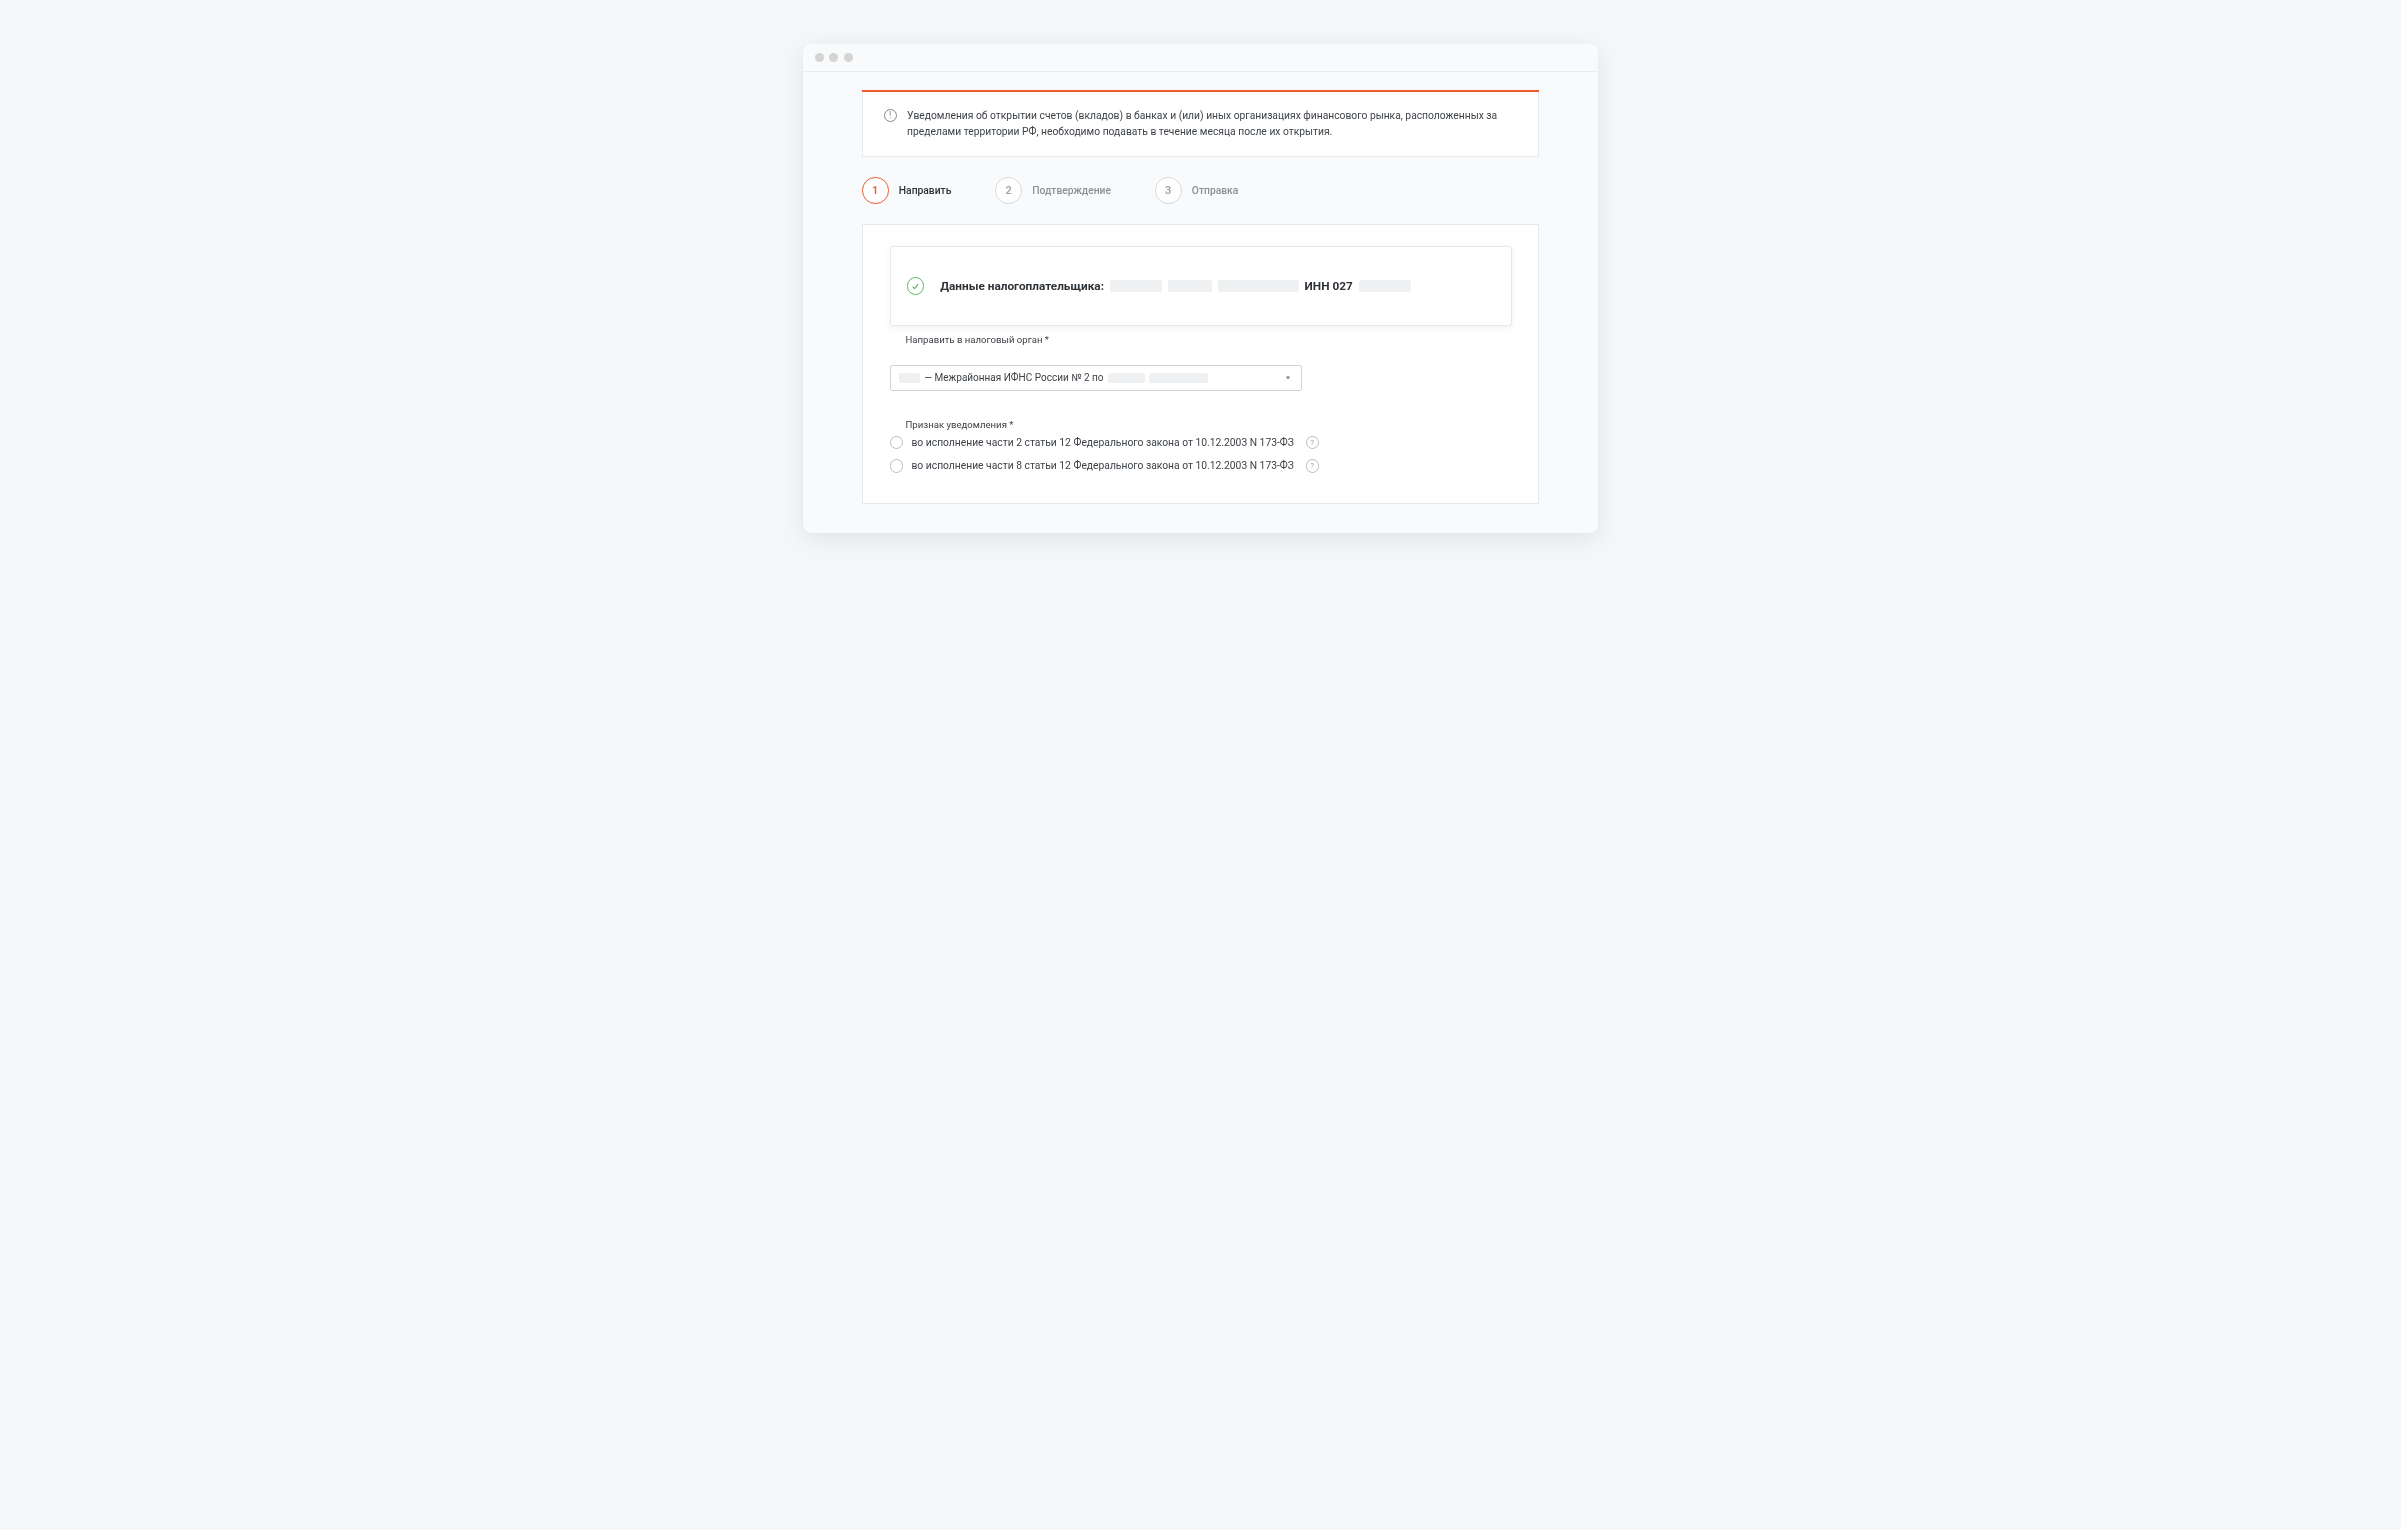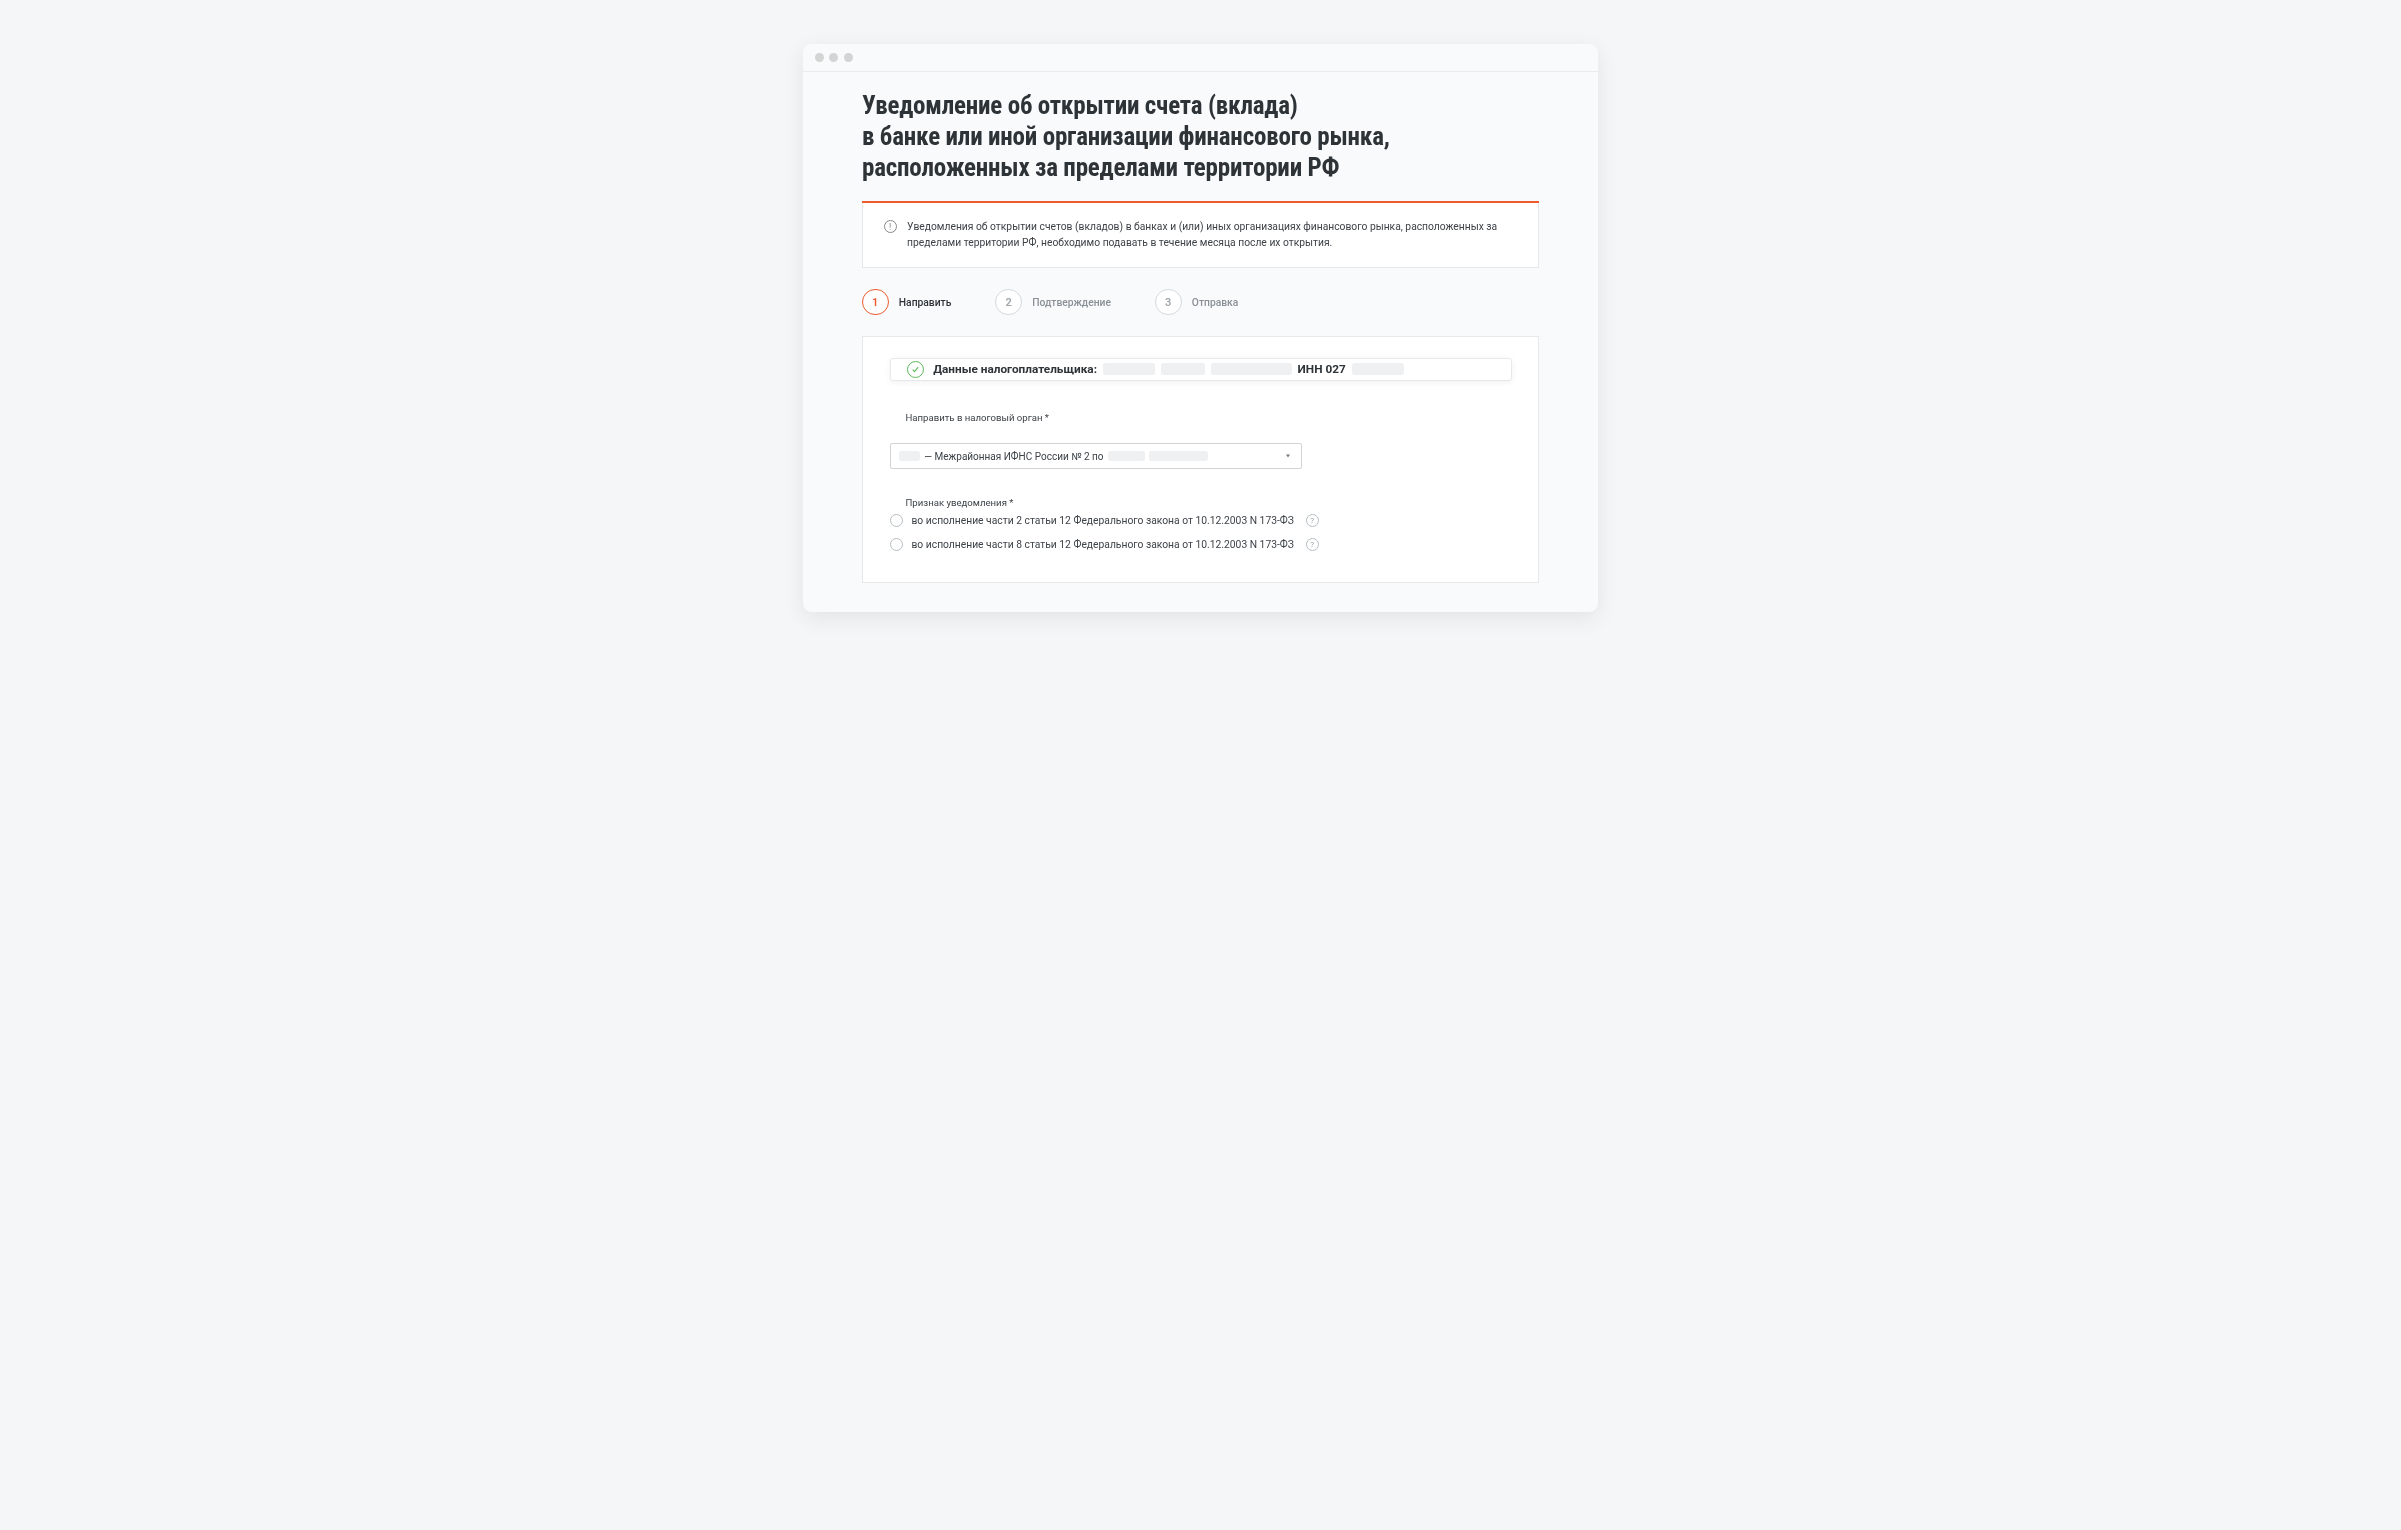--- a/index.html
+++ b/index.html
@@ -108,25 +108,25 @@
   .form-card {
     background: #fff;
     border: 0.7px solid #e6e8ea;
     padding: 20.6px 26.5px;
   }
   .taxpayer-box {
     background: #fff;
     border: 0.7px solid #e6e8ea;
     border-radius: 2.9px;
     box-shadow: 0 1.5px 5.9px rgba(0,0,0,0.06);
-    padding: 2px 16px;
-    display: flex;
-    align-items: center;
-    gap: 9px;
-    margin-bottom: 31px;
+    padding: 30px 16px;
+    display: flex;
+    align-items: center;
+    gap: 16px;
+    margin-bottom: 8px;
   }
   .check-icon {
     width: 17.7px;
     height: 17.7px;
     border: 1.1px solid #5cb85c;
     border-radius: 50%;
     display: flex;
     align-items: center;
     justify-content: center;
     color: #5cb85c;
@@ -230,23 +230,20 @@
   <div class="titlebar">
     <div class="traffic-lights">
       <div class="dot"></div>
       <div class="dot"></div>
       <div class="dot"></div>
     </div>
   </div>
 
   <div class="content">
 
-    <h1 class="page-title" style="white-space:pre-line;">Уведомление об открытии счета (вклада)
-в банке или иной организации финансового рынка,
-расположенных за пределами территории РФ</h1>
 
     <div class="accent-bar"></div>
 
     <div class="notice-box">
       <div class="notice-icon">!</div>
       <div class="notice-text">Уведомления об открытии счетов (вкладов) в банках и (или) иных организациях финансового рынка, расположенных за пределами территории РФ, необходимо подавать в течение месяца после их открытия.</div>
     </div>
 
     <div class="stepper">
       <div class="step active">

